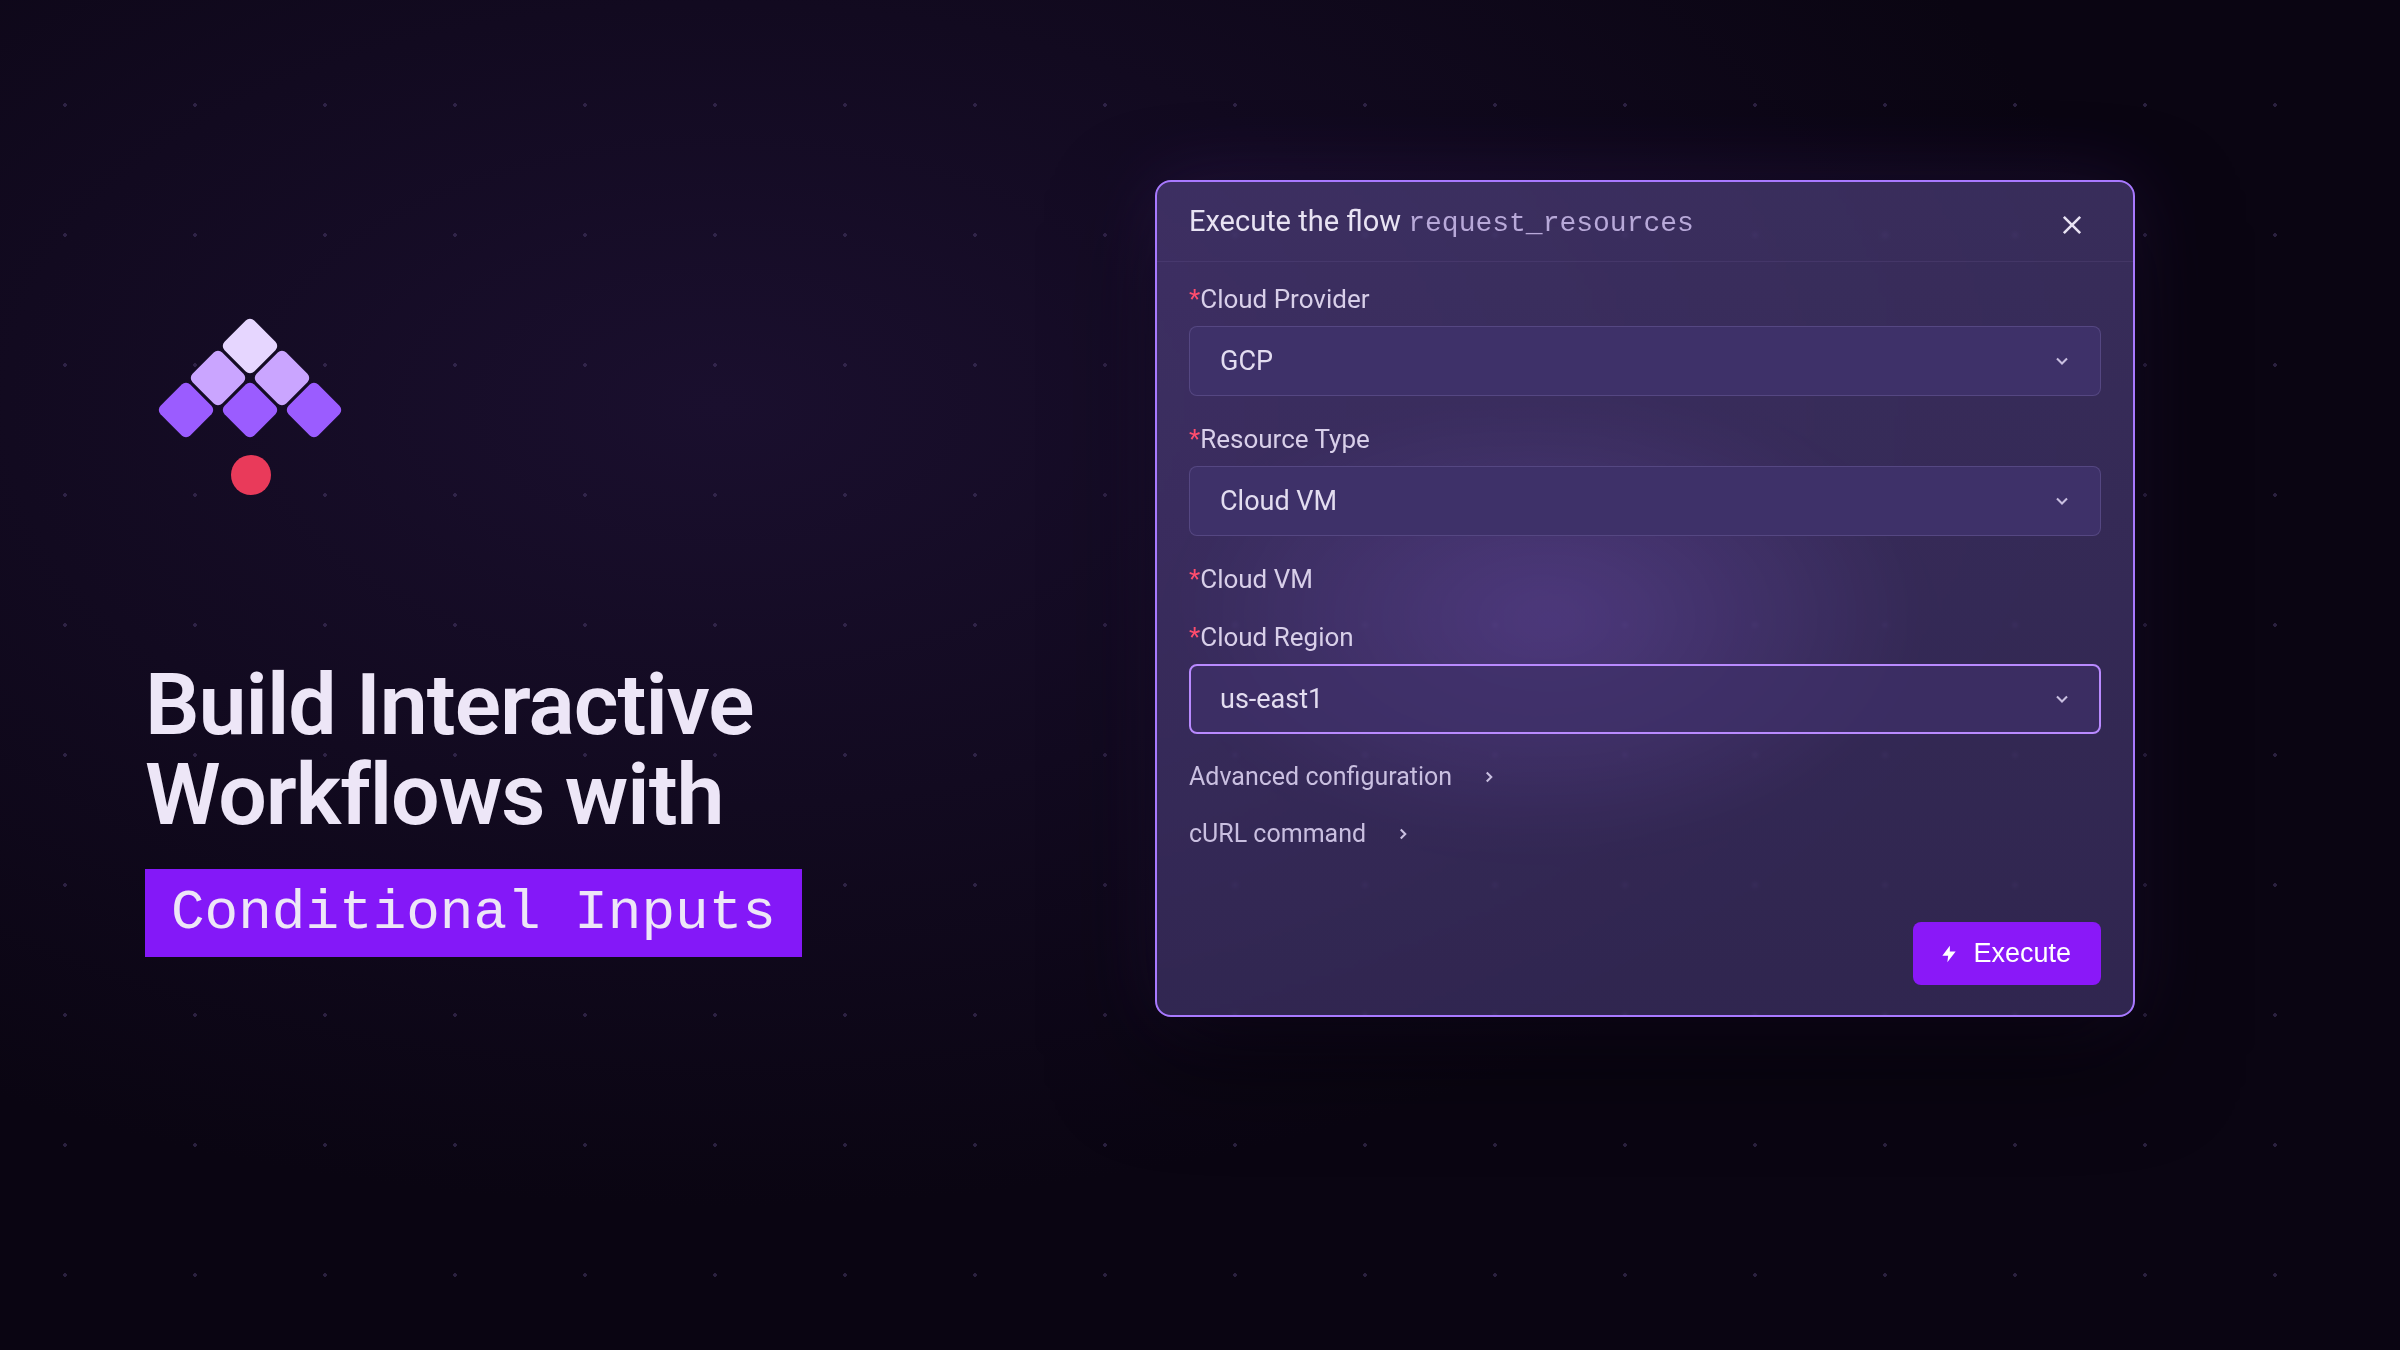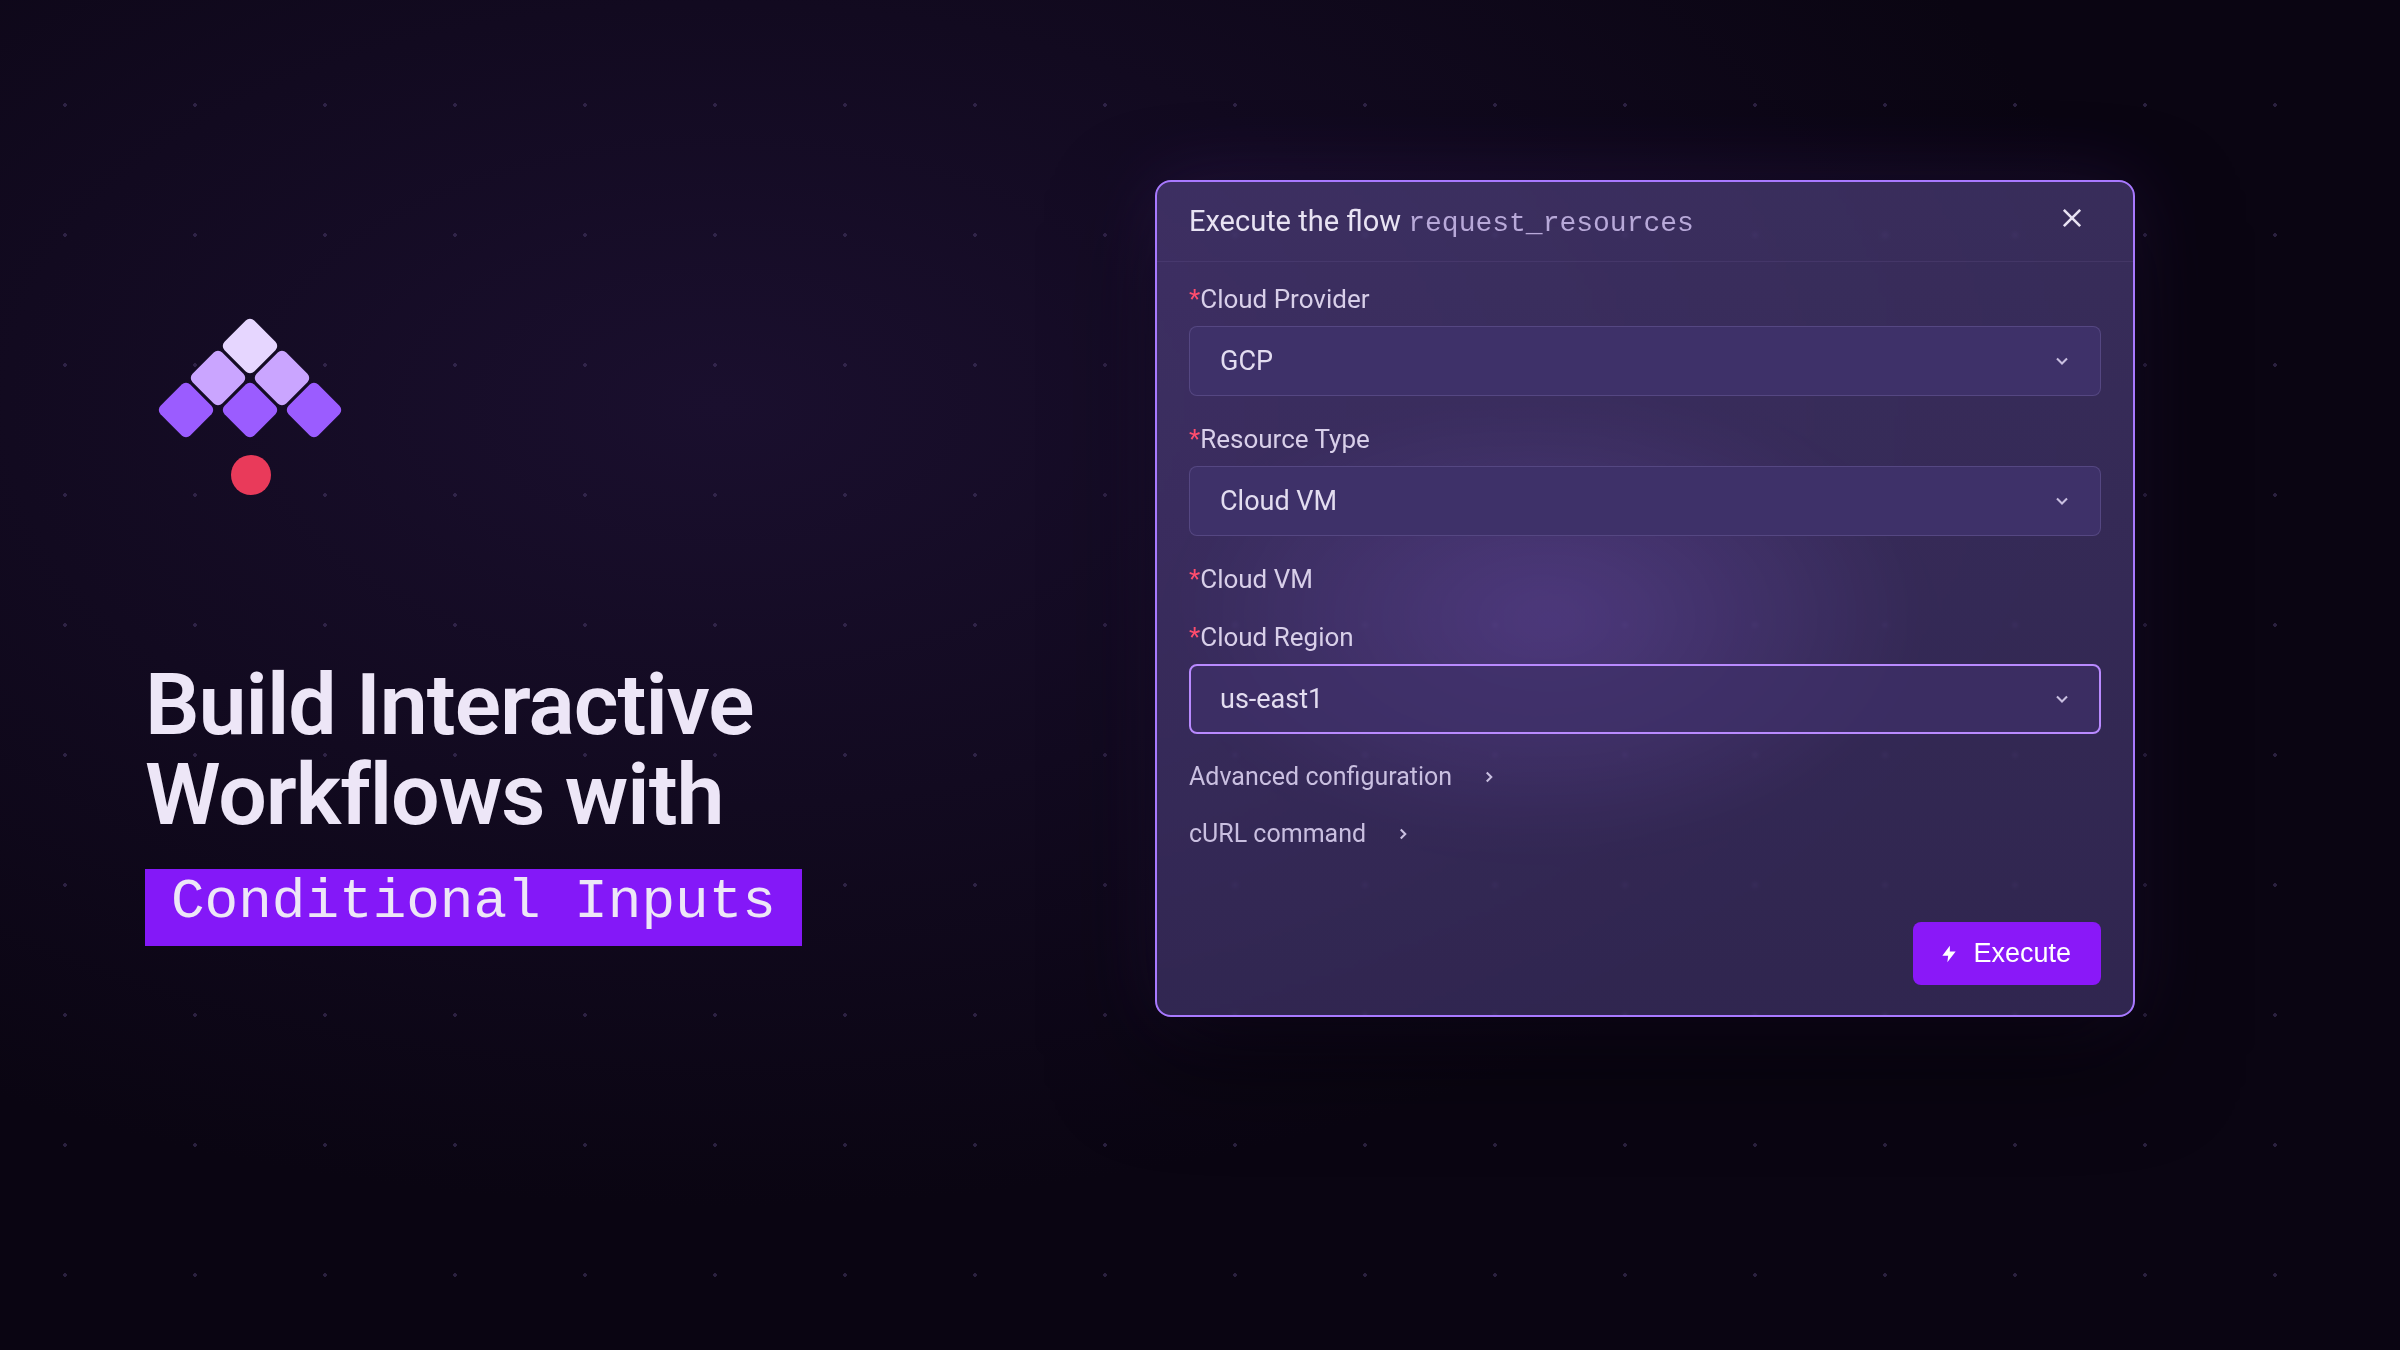--- a/index.html
+++ b/index.html
@@ -72,39 +72,39 @@
 }
 .hero-highlight-wrap {
   margin-top: 28px;
 }
 .hero-highlight {
   display: inline-block;
   background: #8418f8;
   color: #ede6f7;
   font-family: "SFMono-Regular", Consolas, "Liberation Mono", Menlo, monospace;
   font-size: 56px;
-  padding: 1px 26px 12px;
+  padding: 12px 26px 12px;
   font-weight: 500;
 }
 
 
 .modal {
   position: absolute;
   left: 1155px;
   top: 180px;
   width: 980px;
   background: linear-gradient(180deg, rgba(95, 78, 150, 0.55), rgba(80, 65, 130, 0.55));
   border: 2px solid #a879ff;
   border-radius: 16px;
   box-shadow: 0 40px 100px rgba(0,0,0,0.6), 0 0 80px rgba(150, 80, 255, 0.15);
   backdrop-filter: blur(2px);
 }
 .modal-header {
   display: flex;
-  align-items: flex-start;
+  align-items: flex-end;
   justify-content: space-between;
   padding: 22px 47px 22px 32px;
   border-bottom: 1px solid rgba(200, 180, 255, 0.08);
 }
 .modal-title {
   font-size: 29px;
   font-weight: 400;
   color: #e8e3f3;
 }
 .modal-title .mono {

